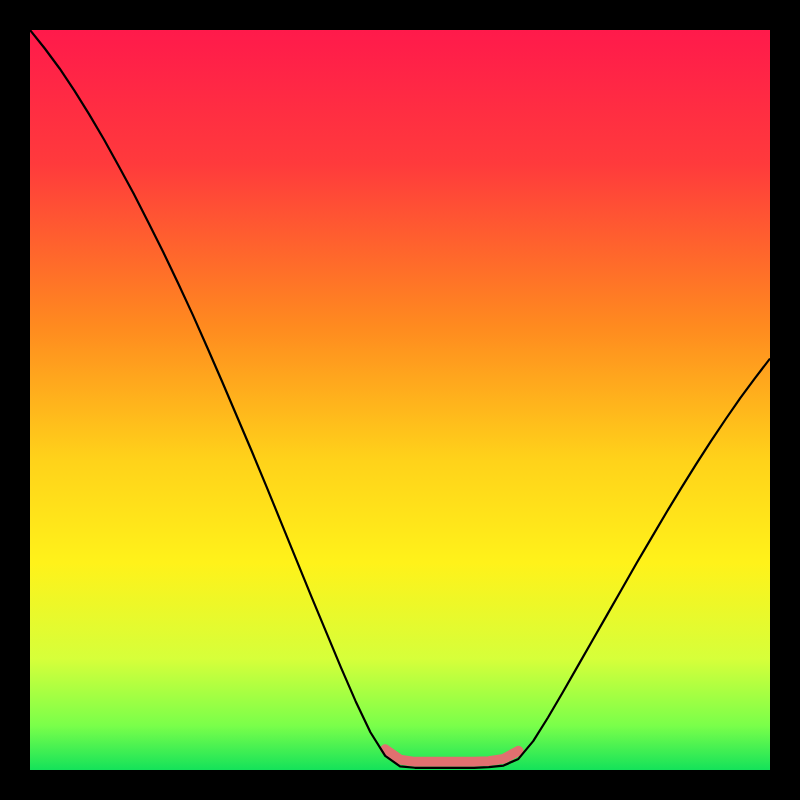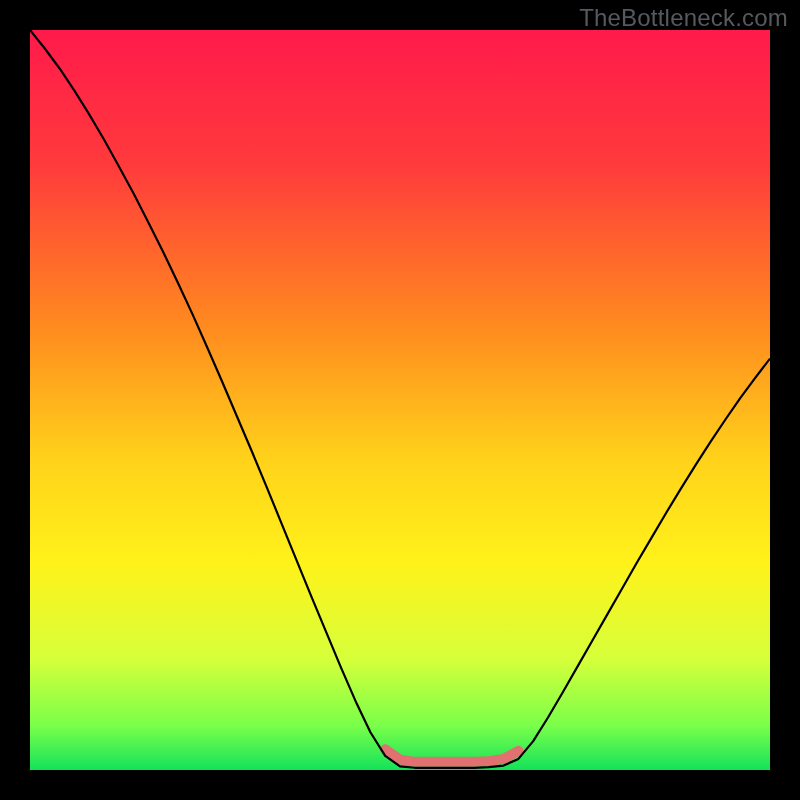--- a/index.html
+++ b/index.html
@@ -48,14 +48,13 @@
           <stop offset="85%" stop-color="#d6ff3a"></stop>
           <stop offset="94%" stop-color="#7aff4a"></stop>
           <stop offset="100%" stop-color="#14e25a"></stop>
         </linearGradient>
     </defs>
     <rect x="0" y="0" width="740" height="740" fill="url(#bg-grad)"></rect>
     <path id="series-optimal-band" fill="none" d="M 355.20 719.28 L 370.00 729.64 L 384.80 731.86 L 399.60 731.86 L 414.40 731.86 L 429.20 731.86 L 444.00 731.86 L 458.80 731.12 L 473.60 728.90 L 488.40 720.76" stroke="#e17070" stroke-width="10" stroke-linecap="round" stroke-linejoin="round"></path>
     <path id="series-bottleneck-curve" fill="none" d="M 0.00 0.00 L 14.80 18.50 L 29.60 38.48 L 44.40 60.68 L 59.20 84.36 L 74.00 109.52 L 88.80 136.16 L 103.60 163.54 L 118.40 192.40 L 133.20 222.00 L 148.00 253.08 L 162.80 284.90 L 177.60 318.20 L 192.40 352.24 L 207.20 387.02 L 222.00 421.80 L 236.80 457.32 L 251.60 493.58 L 266.40 529.84 L 281.20 566.10 L 296.00 601.62 L 310.80 637.14 L 325.60 671.18 L 340.40 702.26 L 355.20 725.94 L 370.00 736.30 L 384.80 737.78 L 399.60 737.78 L 414.40 737.78 L 429.20 737.78 L 444.00 737.78 L 458.80 737.04 L 473.60 735.56 L 488.40 728.90 L 503.20 711.14 L 518.00 687.46 L 532.80 662.30 L 547.60 636.40 L 562.40 610.50 L 577.20 584.60 L 592.00 558.70 L 606.80 532.80 L 621.60 507.64 L 636.40 482.48 L 651.20 458.06 L 666.00 434.38 L 680.80 411.44 L 695.60 389.24 L 710.40 367.78 L 725.20 347.80 L 740.00 328.56" stroke="#000000" stroke-width="2.2" stroke-linejoin="round"></path>
   </svg>
 
-  <div class="watermark">TheBottleneck.com</div>
 </div>
 
 </body></html>

